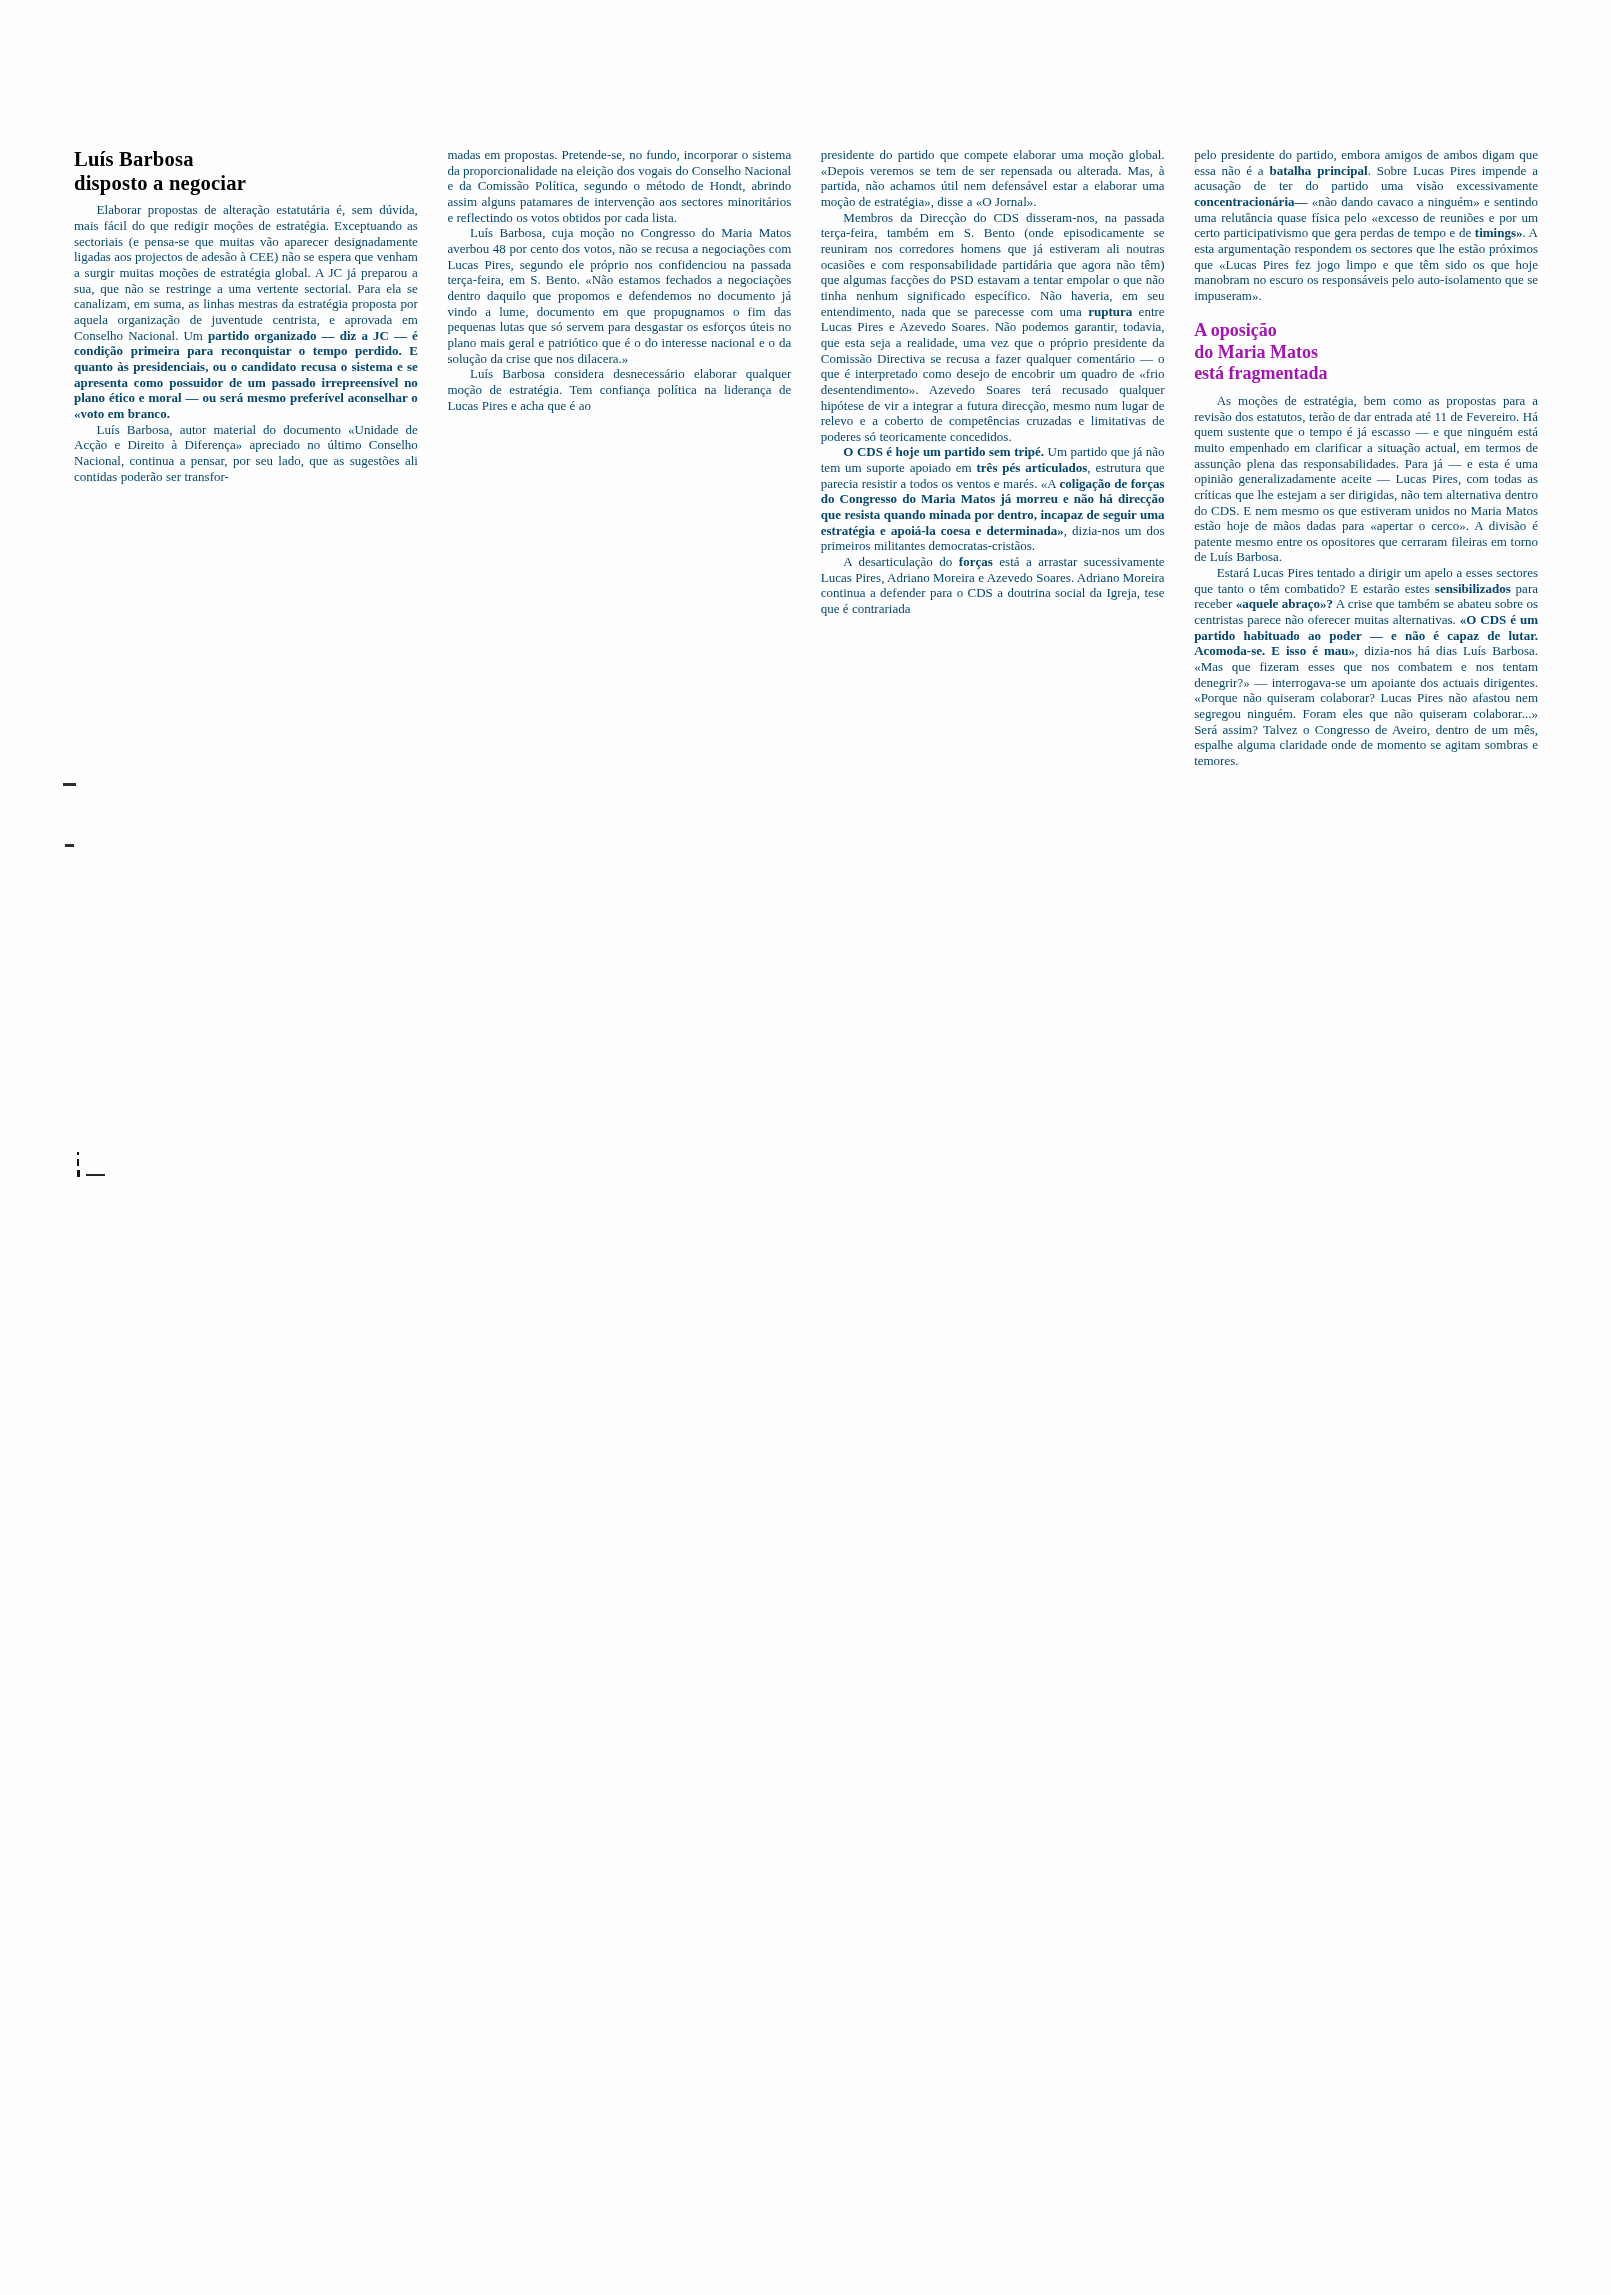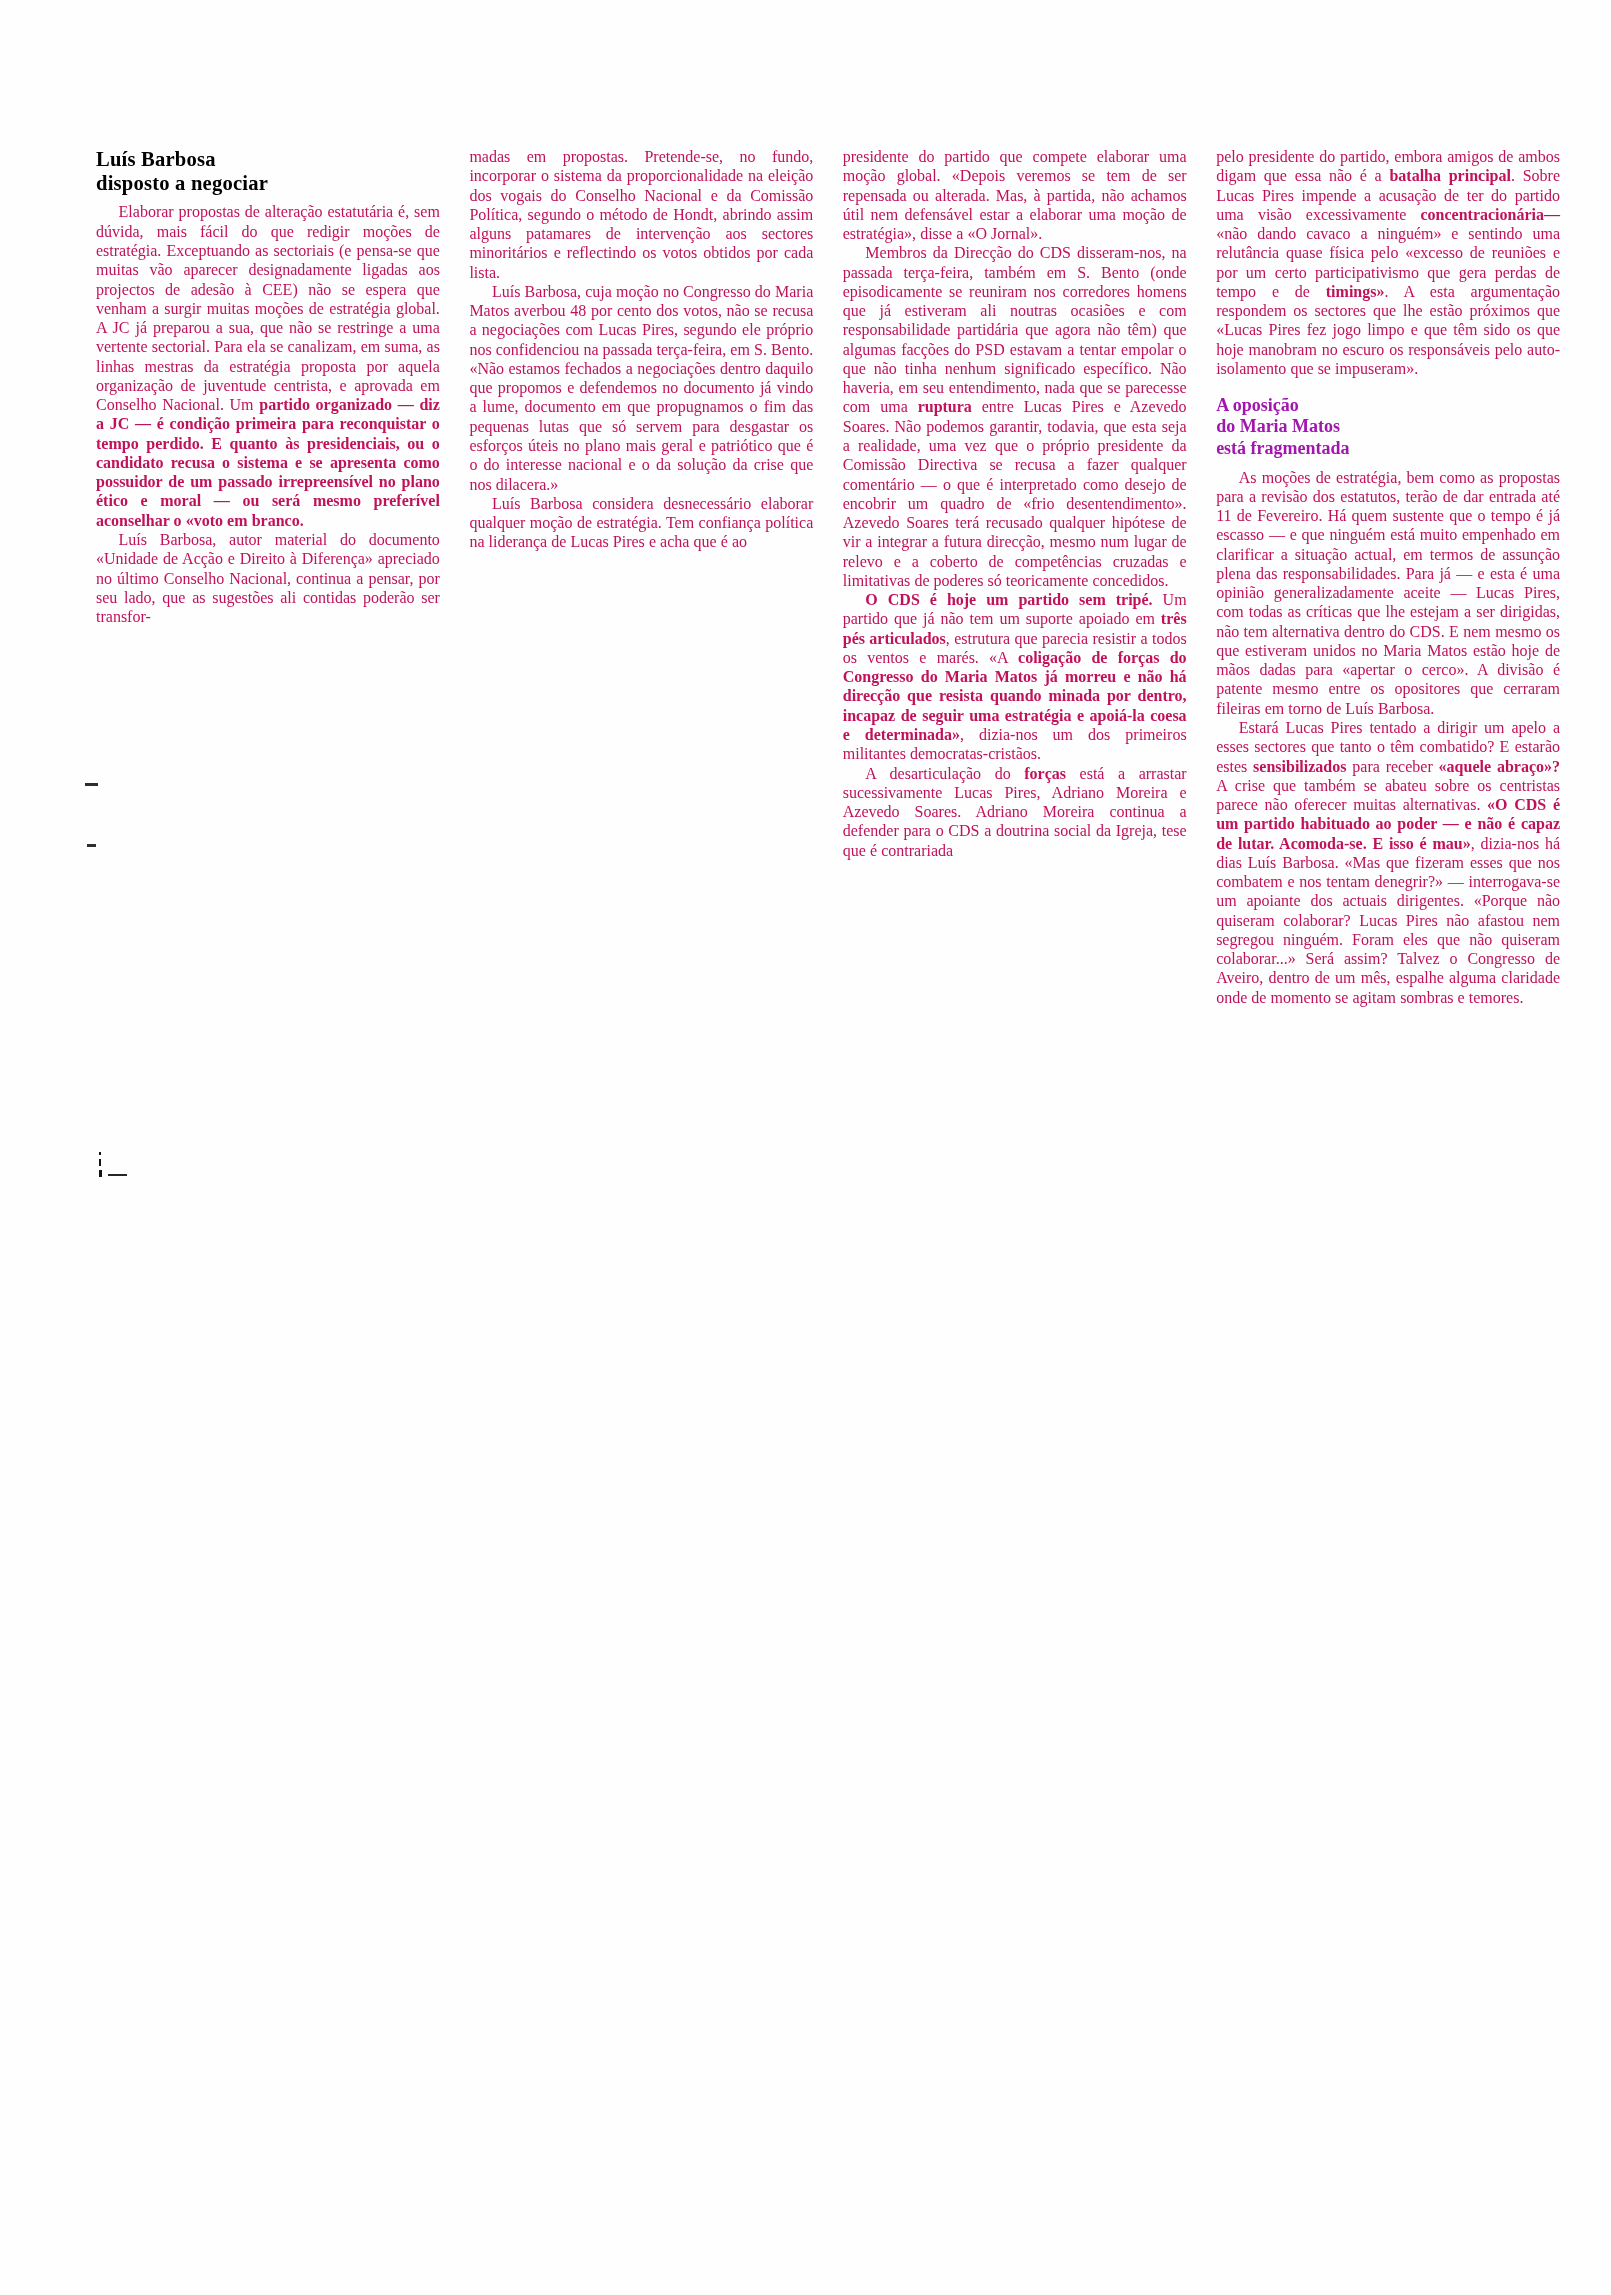--- a/index.html
+++ b/index.html
@@ -23,21 +23,20 @@
     inset: 0;
     background: #fefefe;
   }
 
   #page-inner {
     position: absolute;
     left: 74px;
     top: 147px;
     width: 1464px;
     height: 2054px;
-    margin-left: 22px;
   }
 
   .columns {
     display: flex;
     flex-direction: row;
     align-items: flex-start;
     gap: 0;
     width: 100%;
   }
 
@@ -65,29 +64,29 @@
     font-family: "Liberation Serif", "DejaVu Serif", serif;
     font-weight: bold;
     font-size: 18px;
     line-height: 1.2;
     margin: 16.7px 0 7.9px 0;
     color: #a21caf;
   }
   .subhead .ln { display: block; }
 
   p.body {
-    font-size: 16px;
+    font-size: 13px;
     line-height: 1.205;
     text-align: justify;
     text-justify: inter-word;
     margin: 0;
     text-indent: 22.6px;
     hyphens: manual;
     word-spacing: 0.1px;
-    color: #be185d;
+    color: #0c4a6e;
   }
   p.body.cont { text-indent: 0; }
 
   p.body b { font-weight: bold; }
 
   
   #page-inner { filter: contrast(1.06) brightness(0.99); }
 
   
   .speckle {

